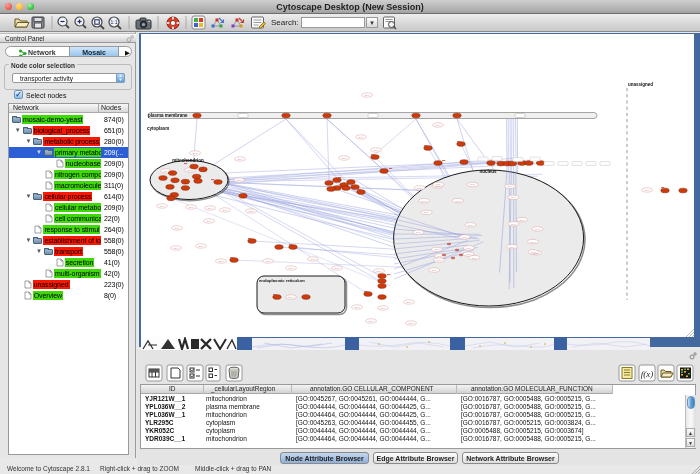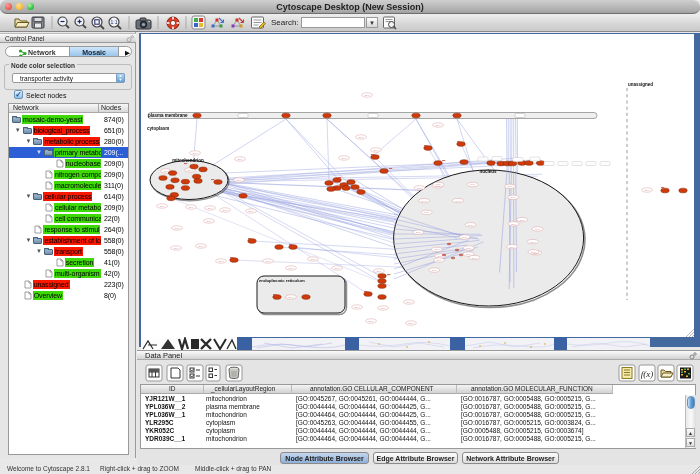--- a/index.html
+++ b/index.html
@@ -1,21 +1,21 @@
 <!DOCTYPE html>
 <html><head>
 <meta charset="utf-8">
 <style>
 *{margin:0;padding:0;box-sizing:border-box;}
 svg{display:block;}
 html,body{width:700px;height:474px;overflow:hidden;}
 body{font-family:"Liberation Sans",sans-serif;background:#e8e8e8;position:relative;}
 .abs{position:absolute;}
 
-#titlebar{left:0;top:0;width:700px;height:14px;background:linear-gradient(#cfcfcf,#adadad 80%,#a0a0a0);border-bottom:1px solid #6f6f6f;border-radius:7px;}
+#titlebar{left:0;top:0;width:700px;height:14px;background:linear-gradient(#cfcfcf,#adadad 80%,#a0a0a0);border-bottom:1px solid #6f6f6f;}
 #titlebar .title{width:100%;text-align:center;font-size:9px;font-weight:bold;color:#222;line-height:14px;}
 .tl{width:7px;height:7px;border-radius:50%;top:3px;}
 
 #toolbar{left:0;top:14px;width:700px;height:18px;background:linear-gradient(#eee,#d6d6d6 60%,#c9c9c9);border-bottom:1px solid #8a8a8a;}
 #toolbar svg{position:absolute;top:1px;}
 .searchlbl{left:271px;top:4px;font-size:8px;color:#222;text-align:right;}
 #searchbox{left:301px;top:3px;width:64px;height:11px;background:#fff;border:1px solid #999;}
 #searchdrop{left:366px;top:3px;width:12px;height:11px;background:linear-gradient(#fdfdfd,#d8d8d8);border:1px solid #999;font-size:6px;text-align:center;line-height:10px;color:#333;}
 
 #cpanel{left:0;top:32px;width:136px;height:426px;background:#e6e6e6;border-right:1px solid #9a9a9a;}
@@ -736,21 +736,20 @@
 <div class="abs" style="left:567px;top:338px;width:83px;height:12px;background:#f2f2f6;overflow:hidden;">
 <svg width="83" height="12">
       <g stroke="#b8bee6" stroke-width="0.6" fill="none" opacity="0.7">
 <path d="M0 6 Q 20 9 42 5 T 83 8"></path>
         <path d="M5 9 L30 5 L58 9 L80 6"></path>
       </g>
     </svg>
   </div>
 
 <div id="dpanel" class="abs">
-  <div id="dphead" class="abs">Data Panel</div>
   <div class="abs" style="left:552px;top:2px;width:8px;height:8px;">
       <svg width="8" height="8">
         <circle cx="3" cy="5" r="2" fill="none" stroke="#888"></circle>
         <circle cx="6" cy="2" r="1.2" fill="none" stroke="#888"></circle>
       </svg>
     </div>
   <svg width="563" height="22" style="position:absolute;left:0;top:13px;">
     <g>
       <rect x="9" y="2" width="16" height="16" rx="2" fill="#fdfdfd" stroke="#999"></rect>
       <rect x="12" y="6" width="10" height="8" fill="#fff" stroke="#333"></rect>

